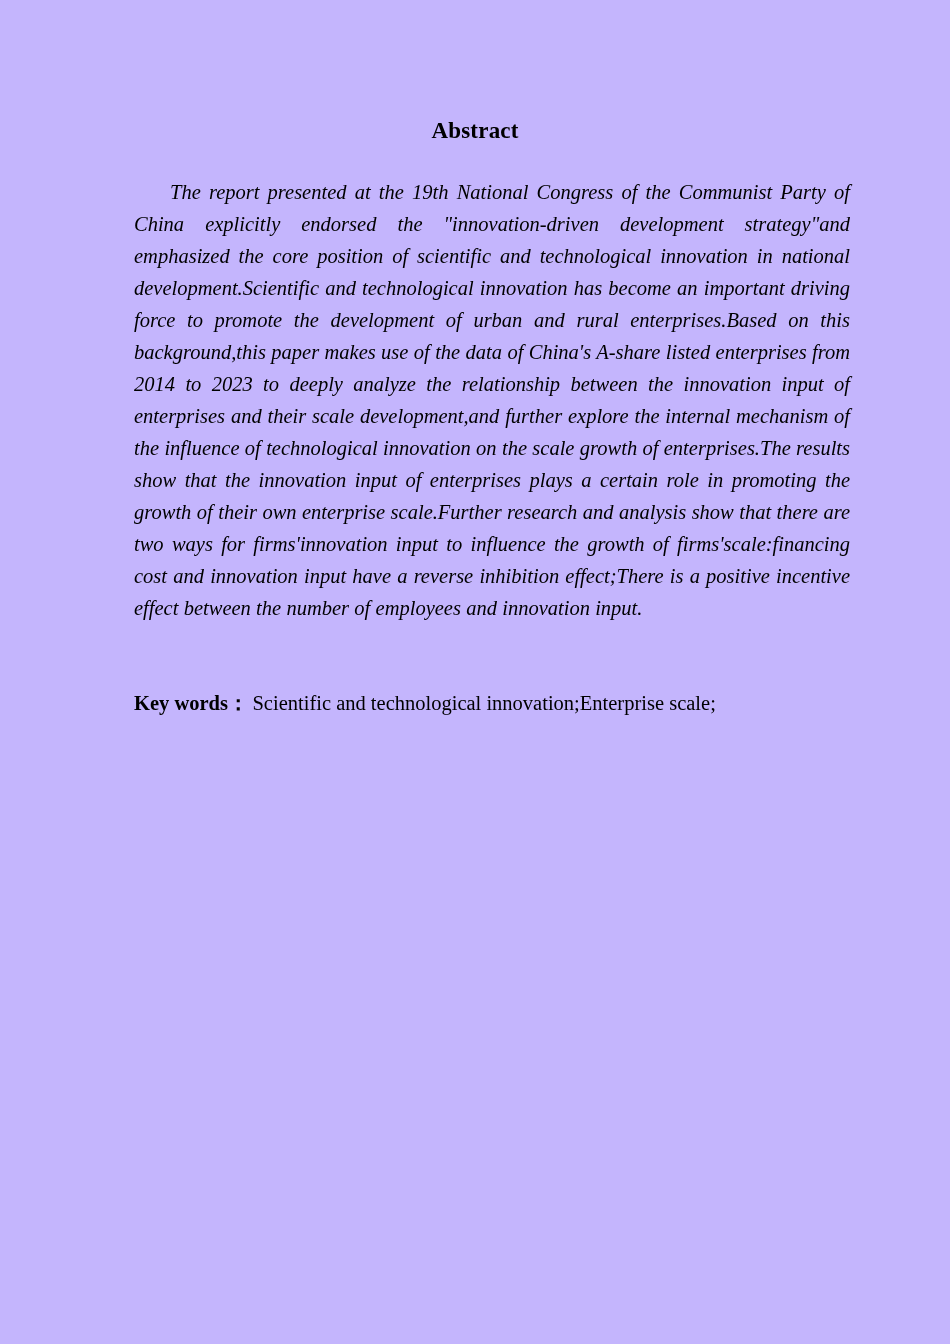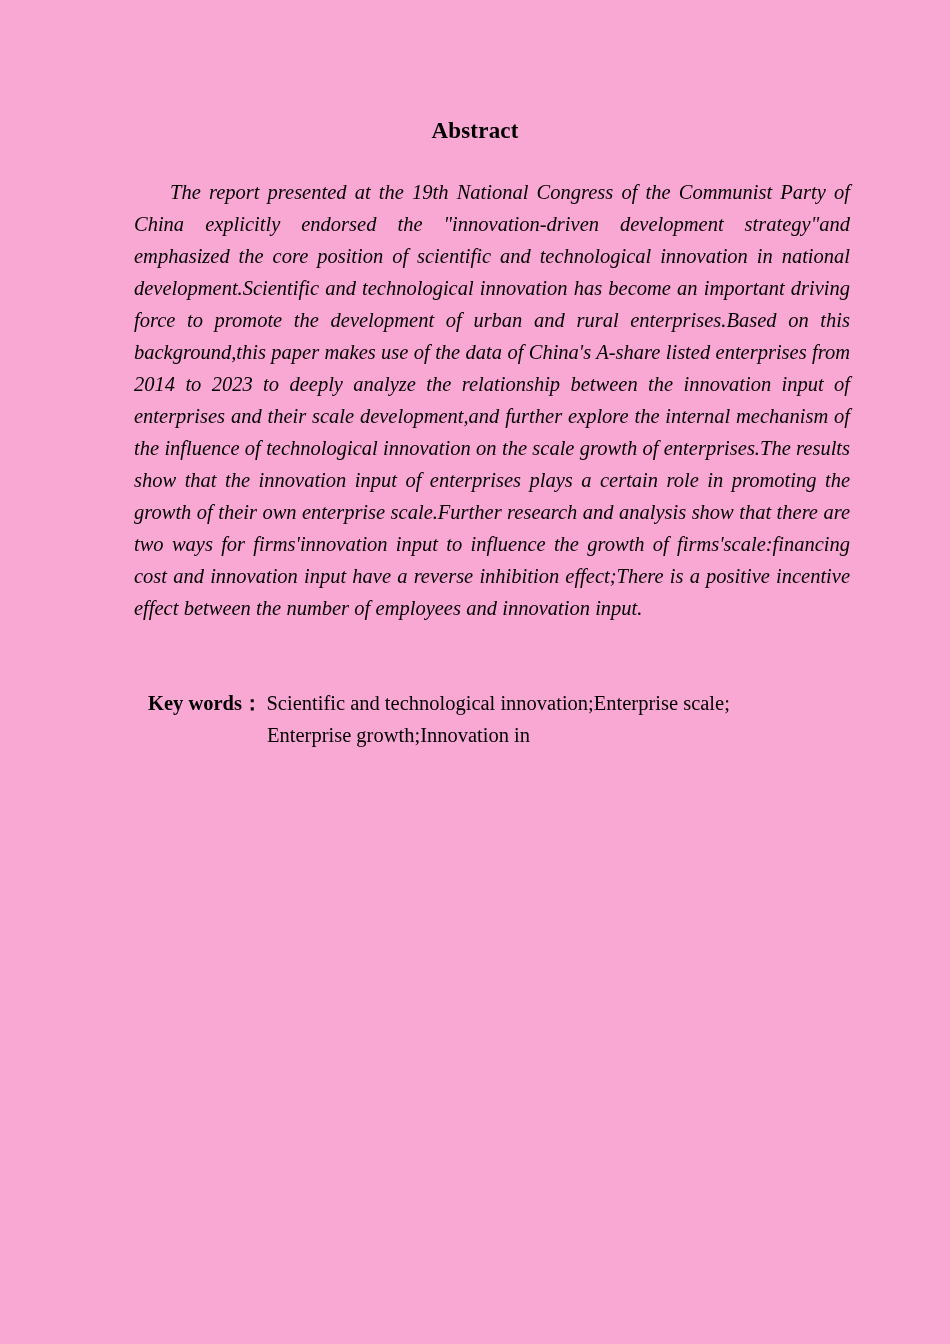--- a/index.html
+++ b/index.html
@@ -4,21 +4,21 @@
 <style>
   html, body {
     margin: 0;
     padding: 0;
     background: #ffffff;
   }
   .page {
     position: relative;
     width: 950px;
     height: 1344px;
-    background: #f9a8d4;
+    background: #c4b5fd;
     overflow: hidden;
     font-family: "Liberation Serif", "DejaVu Serif", serif;
     color: #000000;
     -webkit-font-smoothing: antialiased;
   }
   .doc-title {
     position: absolute;
     left: 0;
     top: 116px;
     width: 950px;
@@ -45,21 +45,20 @@
     position: absolute;
     left: 134px;
     top: 687px;
     width: 716px;
     font-size: 20.5px;
     line-height: 32px;
   }
   .keywords-line-1 {
     display: block;
     white-space: nowrap;
-    margin-left: 14px;
   }
   .kw-label {
     font-weight: bold;
   }
   .kw-colon {
     font-weight: bold;
     letter-spacing: -1px;
   }
   .kw-values-1 {
     padding-left: 5px;
@@ -74,16 +73,15 @@
 <body>
 
 <div class="page">
 
   <div class="doc-title">Abstract</div>
 
   <div class="abstract-body">The report presented at the 19th National Congress of the Communist Party of China explicitly endorsed the "innovation-driven development strategy"and emphasized the core position of scientific and technological innovation in national development.Scientific and technological innovation has become an important driving force to promote the development of urban and rural enterprises.Based on this background,this paper makes use of the data of China's A-share listed enterprises from 2014 to 2023 to deeply analyze the relationship between the innovation input of enterprises and their scale development,and further explore the internal mechanism of the influence of technological innovation on the scale growth of enterprises.The results show that the innovation input of enterprises plays a certain role in promoting the growth of their own enterprise scale.Further research and analysis show that there are two ways for firms'innovation input to influence the growth of firms'scale:financing cost and innovation input have a reverse inhibition effect;There is a positive incentive effect between the number of employees and innovation input.</div>
 
   <div class="keywords-block">
     <span class="keywords-line-1"><span class="kw-label">Key words</span><span class="kw-colon">：</span><span class="kw-values-1">Scientific and technological innovation;Enterprise scale;</span></span>
-    <span class="keywords-line-2">Enterprise growth;Innovation in</span>
   </div>
 
 </div>
 
 </body></html>

